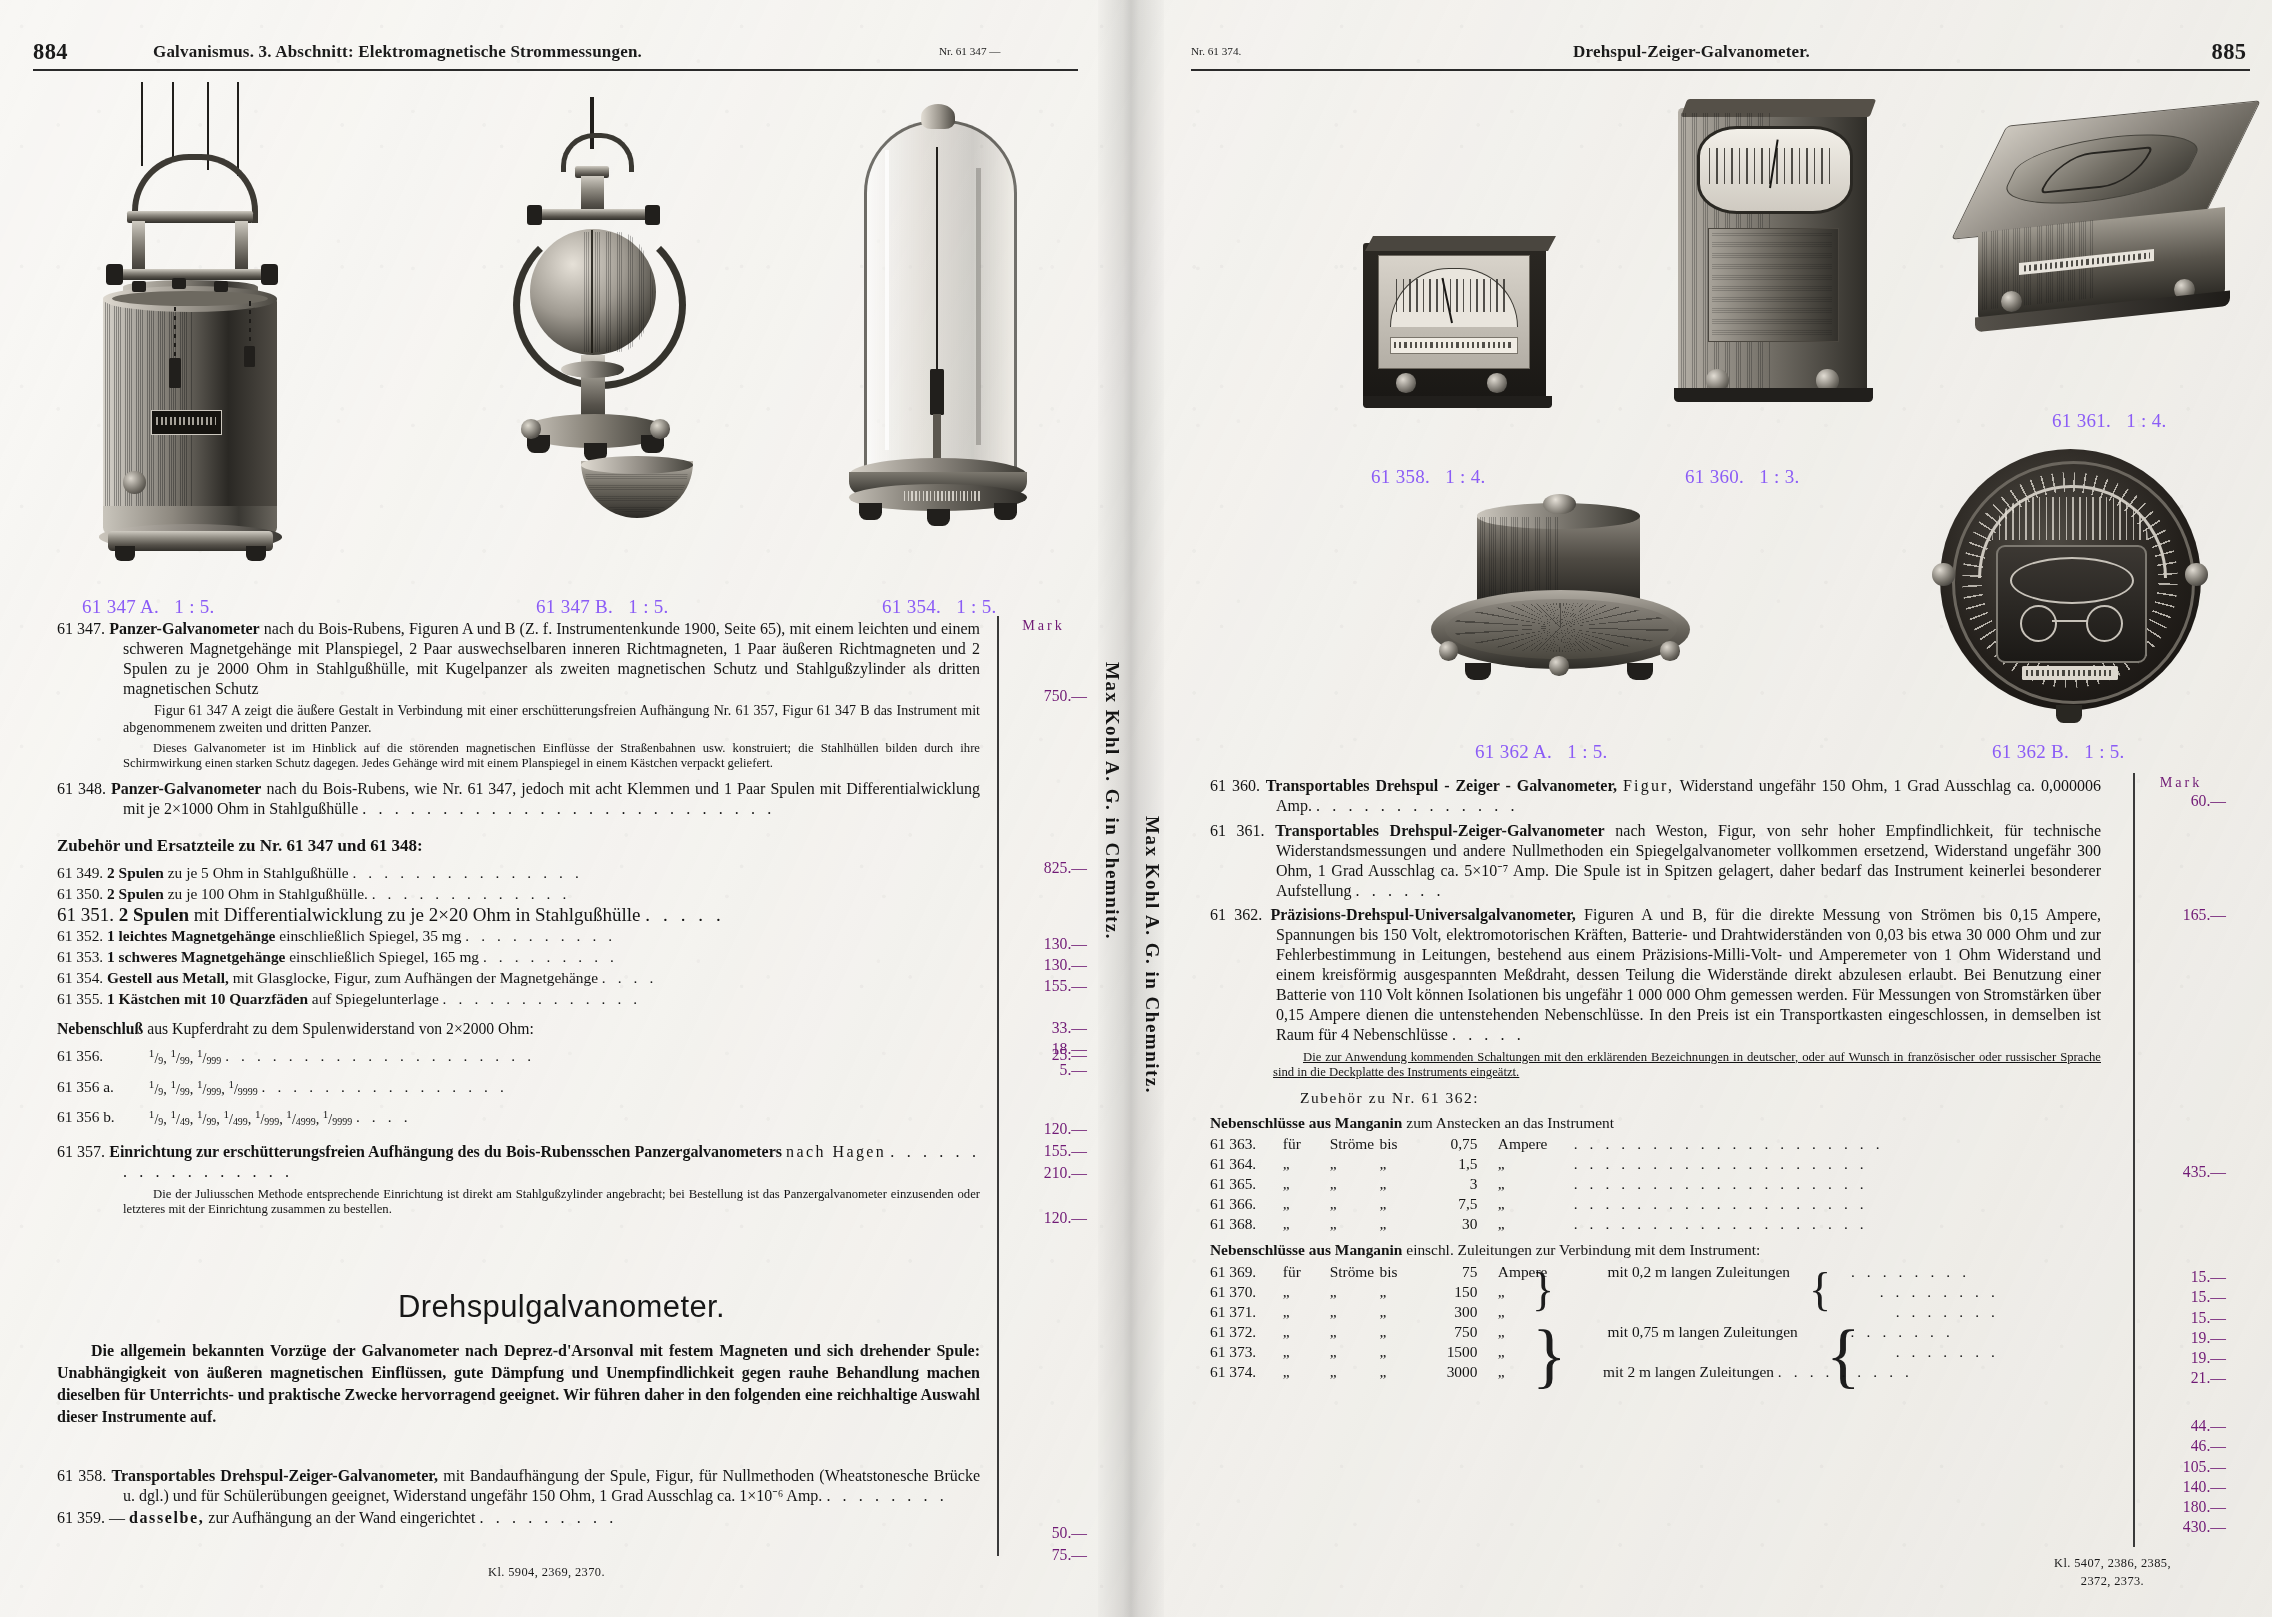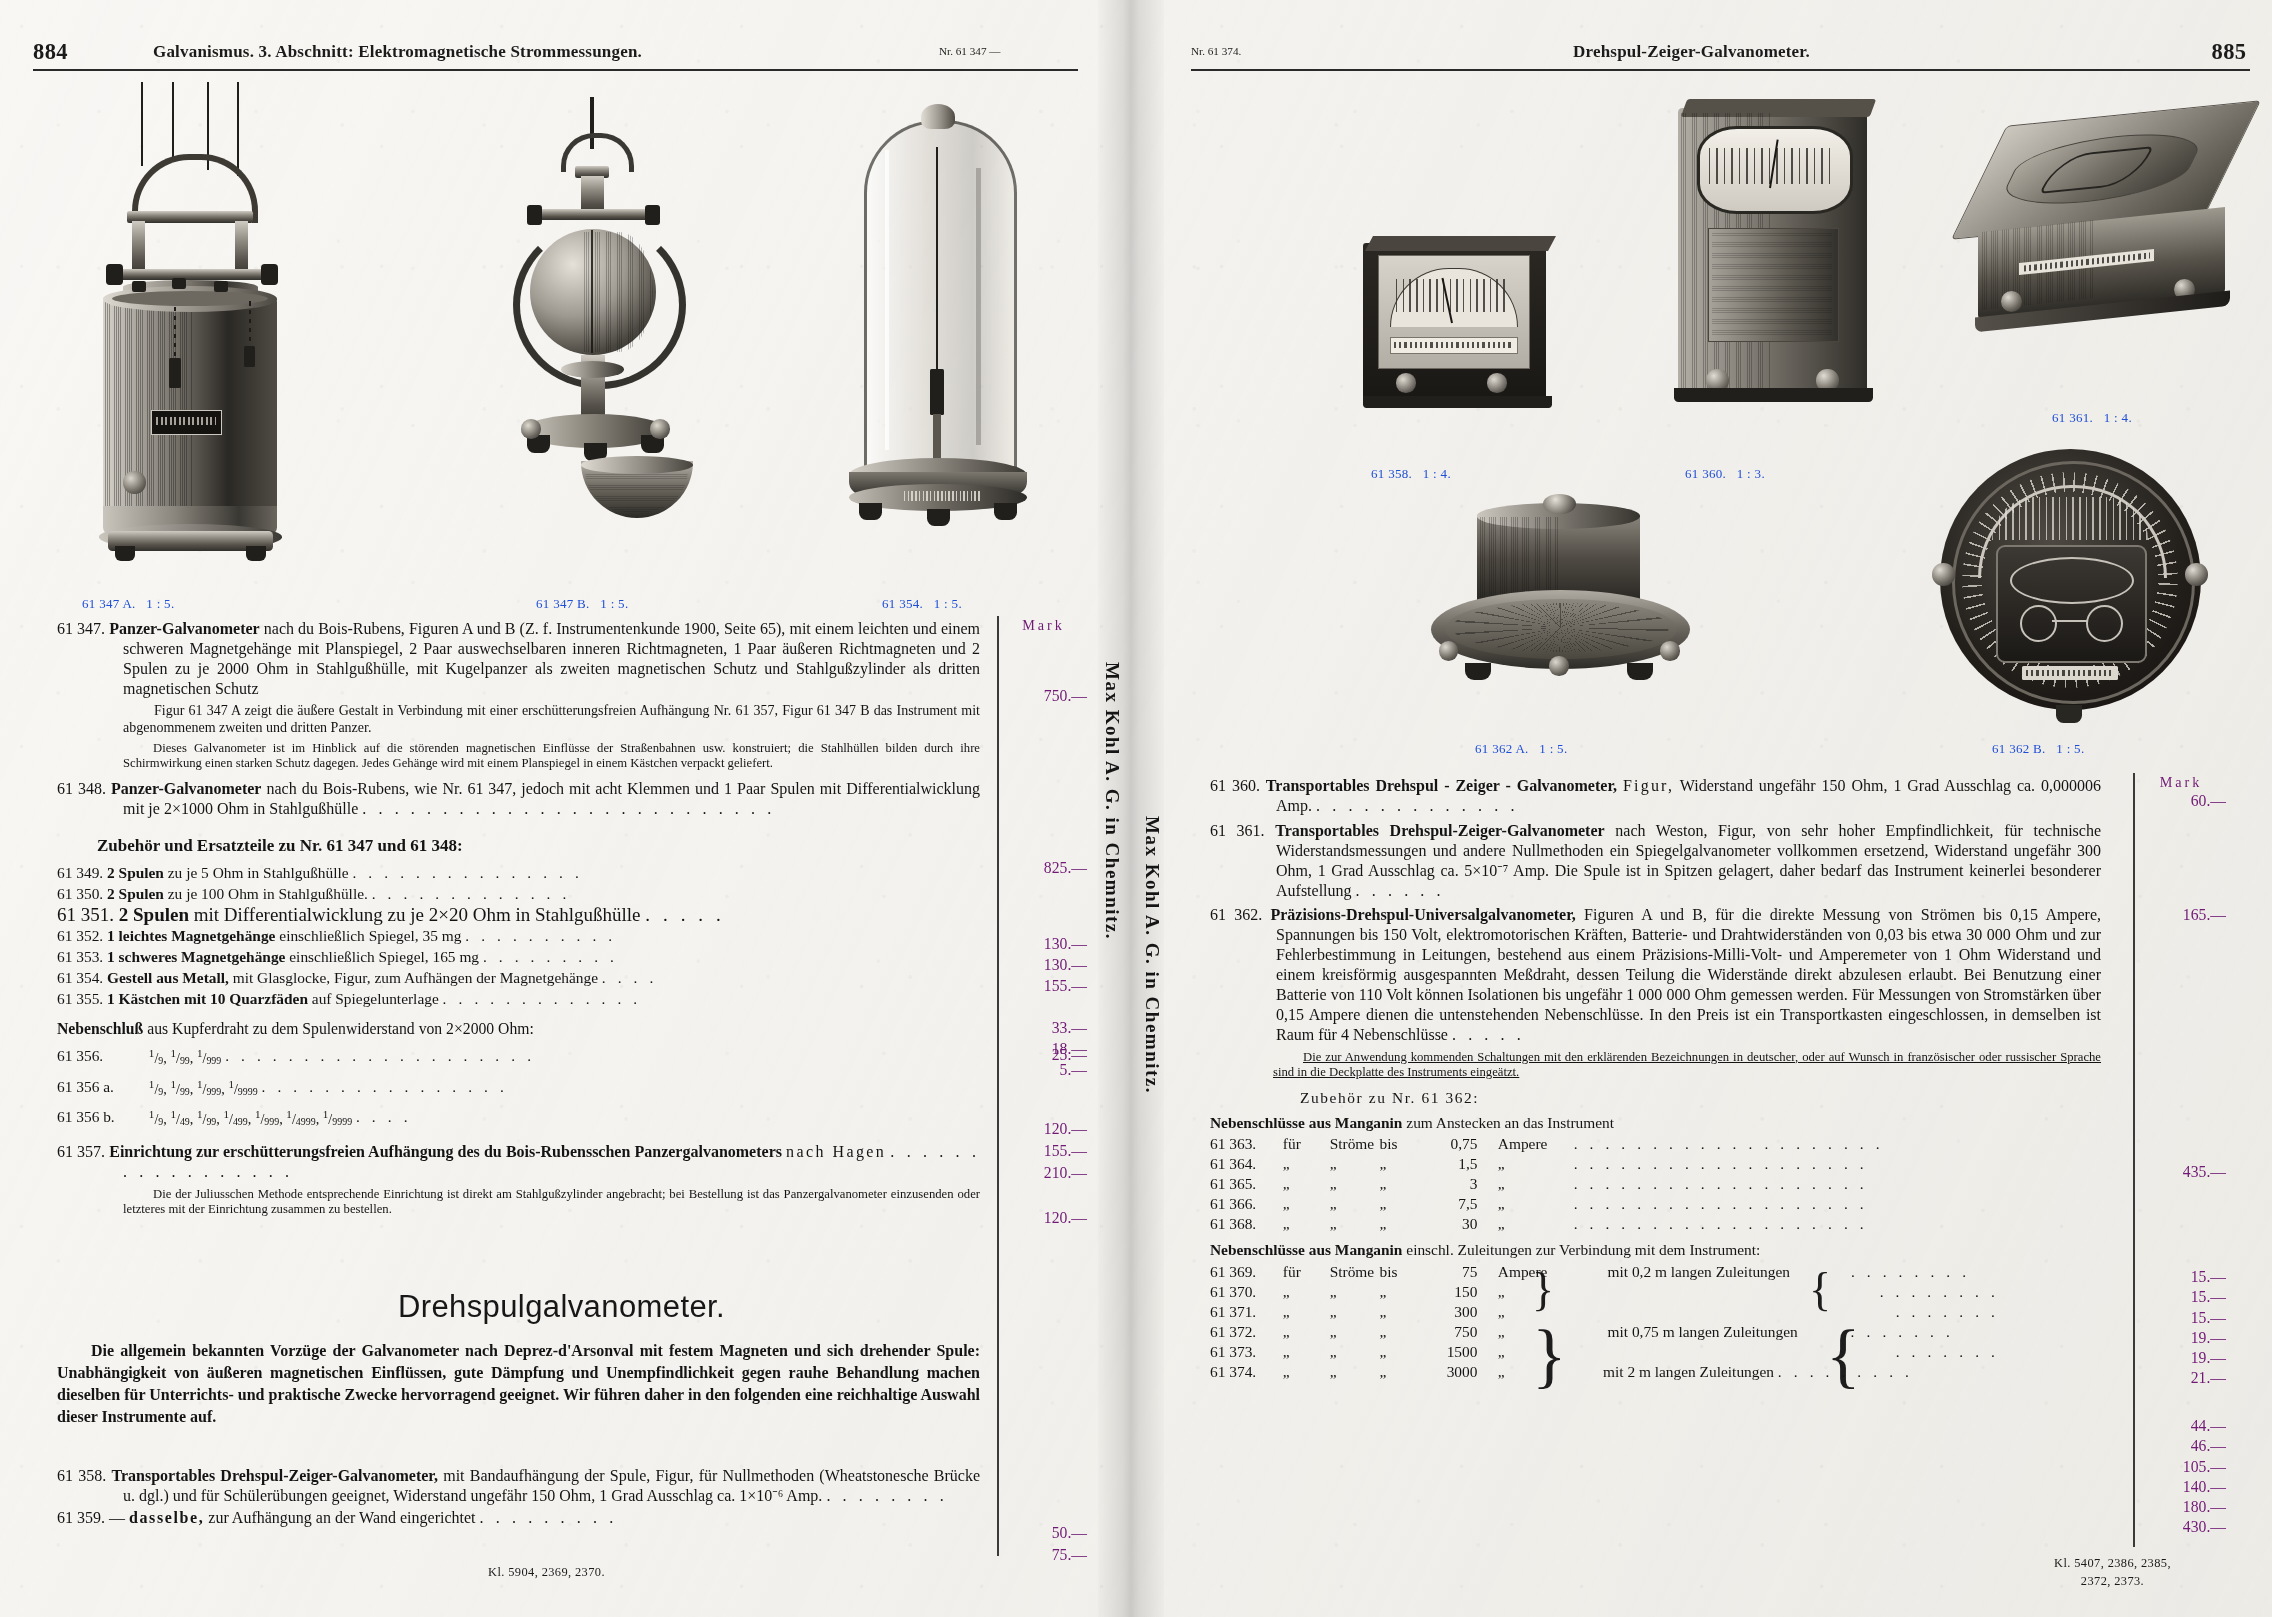--- a/index.html
+++ b/index.html
@@ -36,21 +36,21 @@
 
   
   .runhead{position:absolute;height:25.5px;font-size:17px;color:#1b1b1b;}
   .runhead .folio{font-weight:bold;font-size:22.5px;letter-spacing:0.4px;}
   .runhead .title{font-weight:bold;letter-spacing:0.2px;}
   .runhead .nr{font-size:11.2px;}
   .rule{position:absolute;height:1.5px;background:#2a2a2a;}
 
   
   .illus{position:absolute;}
-  .cap{position:absolute;font-size:13px;color:#1d4ed8;white-space:nowrap;letter-spacing:0.3px;}
+  .cap{position:absolute;font-size:19px;color:#8b5cf6;white-space:nowrap;letter-spacing:0.3px;}
 
   
   .col{position:absolute;color:#141414;}
   .txt{font-size:16px;line-height:20px;text-align:justify;}
   .itemno{white-space:nowrap;}
   .bd{font-weight:bold;}
   .sp{letter-spacing:2.4px;}
   .sp2{letter-spacing:1.6px;}
   .small{font-size:14px;line-height:17px;}
   .smaller{font-size:12.7px;line-height:15.7px;}
@@ -274,21 +274,21 @@
         <span>Dieses Galvanometer ist im Hinblick auf die störenden magnetischen Einflüsse der Straßenbahnen usw. konstruiert; die Stahlhüllen bilden durch ihre Schirmwirkung einen starken Schutz dagegen. Jedes Gehänge wird mit einem Planspiegel in einem Kästchen verpackt geliefert.</span>
       </div>
 
       <div class="entry hang" style="margin-top:7.5px;">
         <span class="itemno">61 348.</span>
         <span class="bd">Panzer-Galvanometer</span>
         <span>nach du Bois-Rubens, wie Nr. 61 347, jedoch mit acht Klemmen und 1 Paar Spulen mit Differentialwicklung mit je 2×1000 Ohm in Stahlgußhülle</span>
         <span class="leader"> . . . . . . . . . . . . . . . . . . . . . . . . . .</span>
       </div>
 
-      <div class="bd" style="font-size:17px;margin-top:16.5px;margin-left:40px;">Zubehör und Ersatzteile zu Nr. 61 347 und 61 348:</div>
+      <div class="bd" style="font-size:17px;margin-top:16.5px;">Zubehör und Ersatzteile zu Nr. 61 347 und 61 348:</div>
 
       <div style="margin-top:6px;">
         <div class="nrow" style="font-size:15.4px;line-height:21px;">
           <span>61 349.</span>
           <span class="bd">2 Spulen</span>
           <span>zu je 5 Ohm in Stahlgußhülle</span>
           <span class="leader"> . . . . . . . . . . . . . . .</span>
         </div>
         <div class="nrow" style="font-size:15.4px;line-height:21px;">
           <span>61 350.</span>

